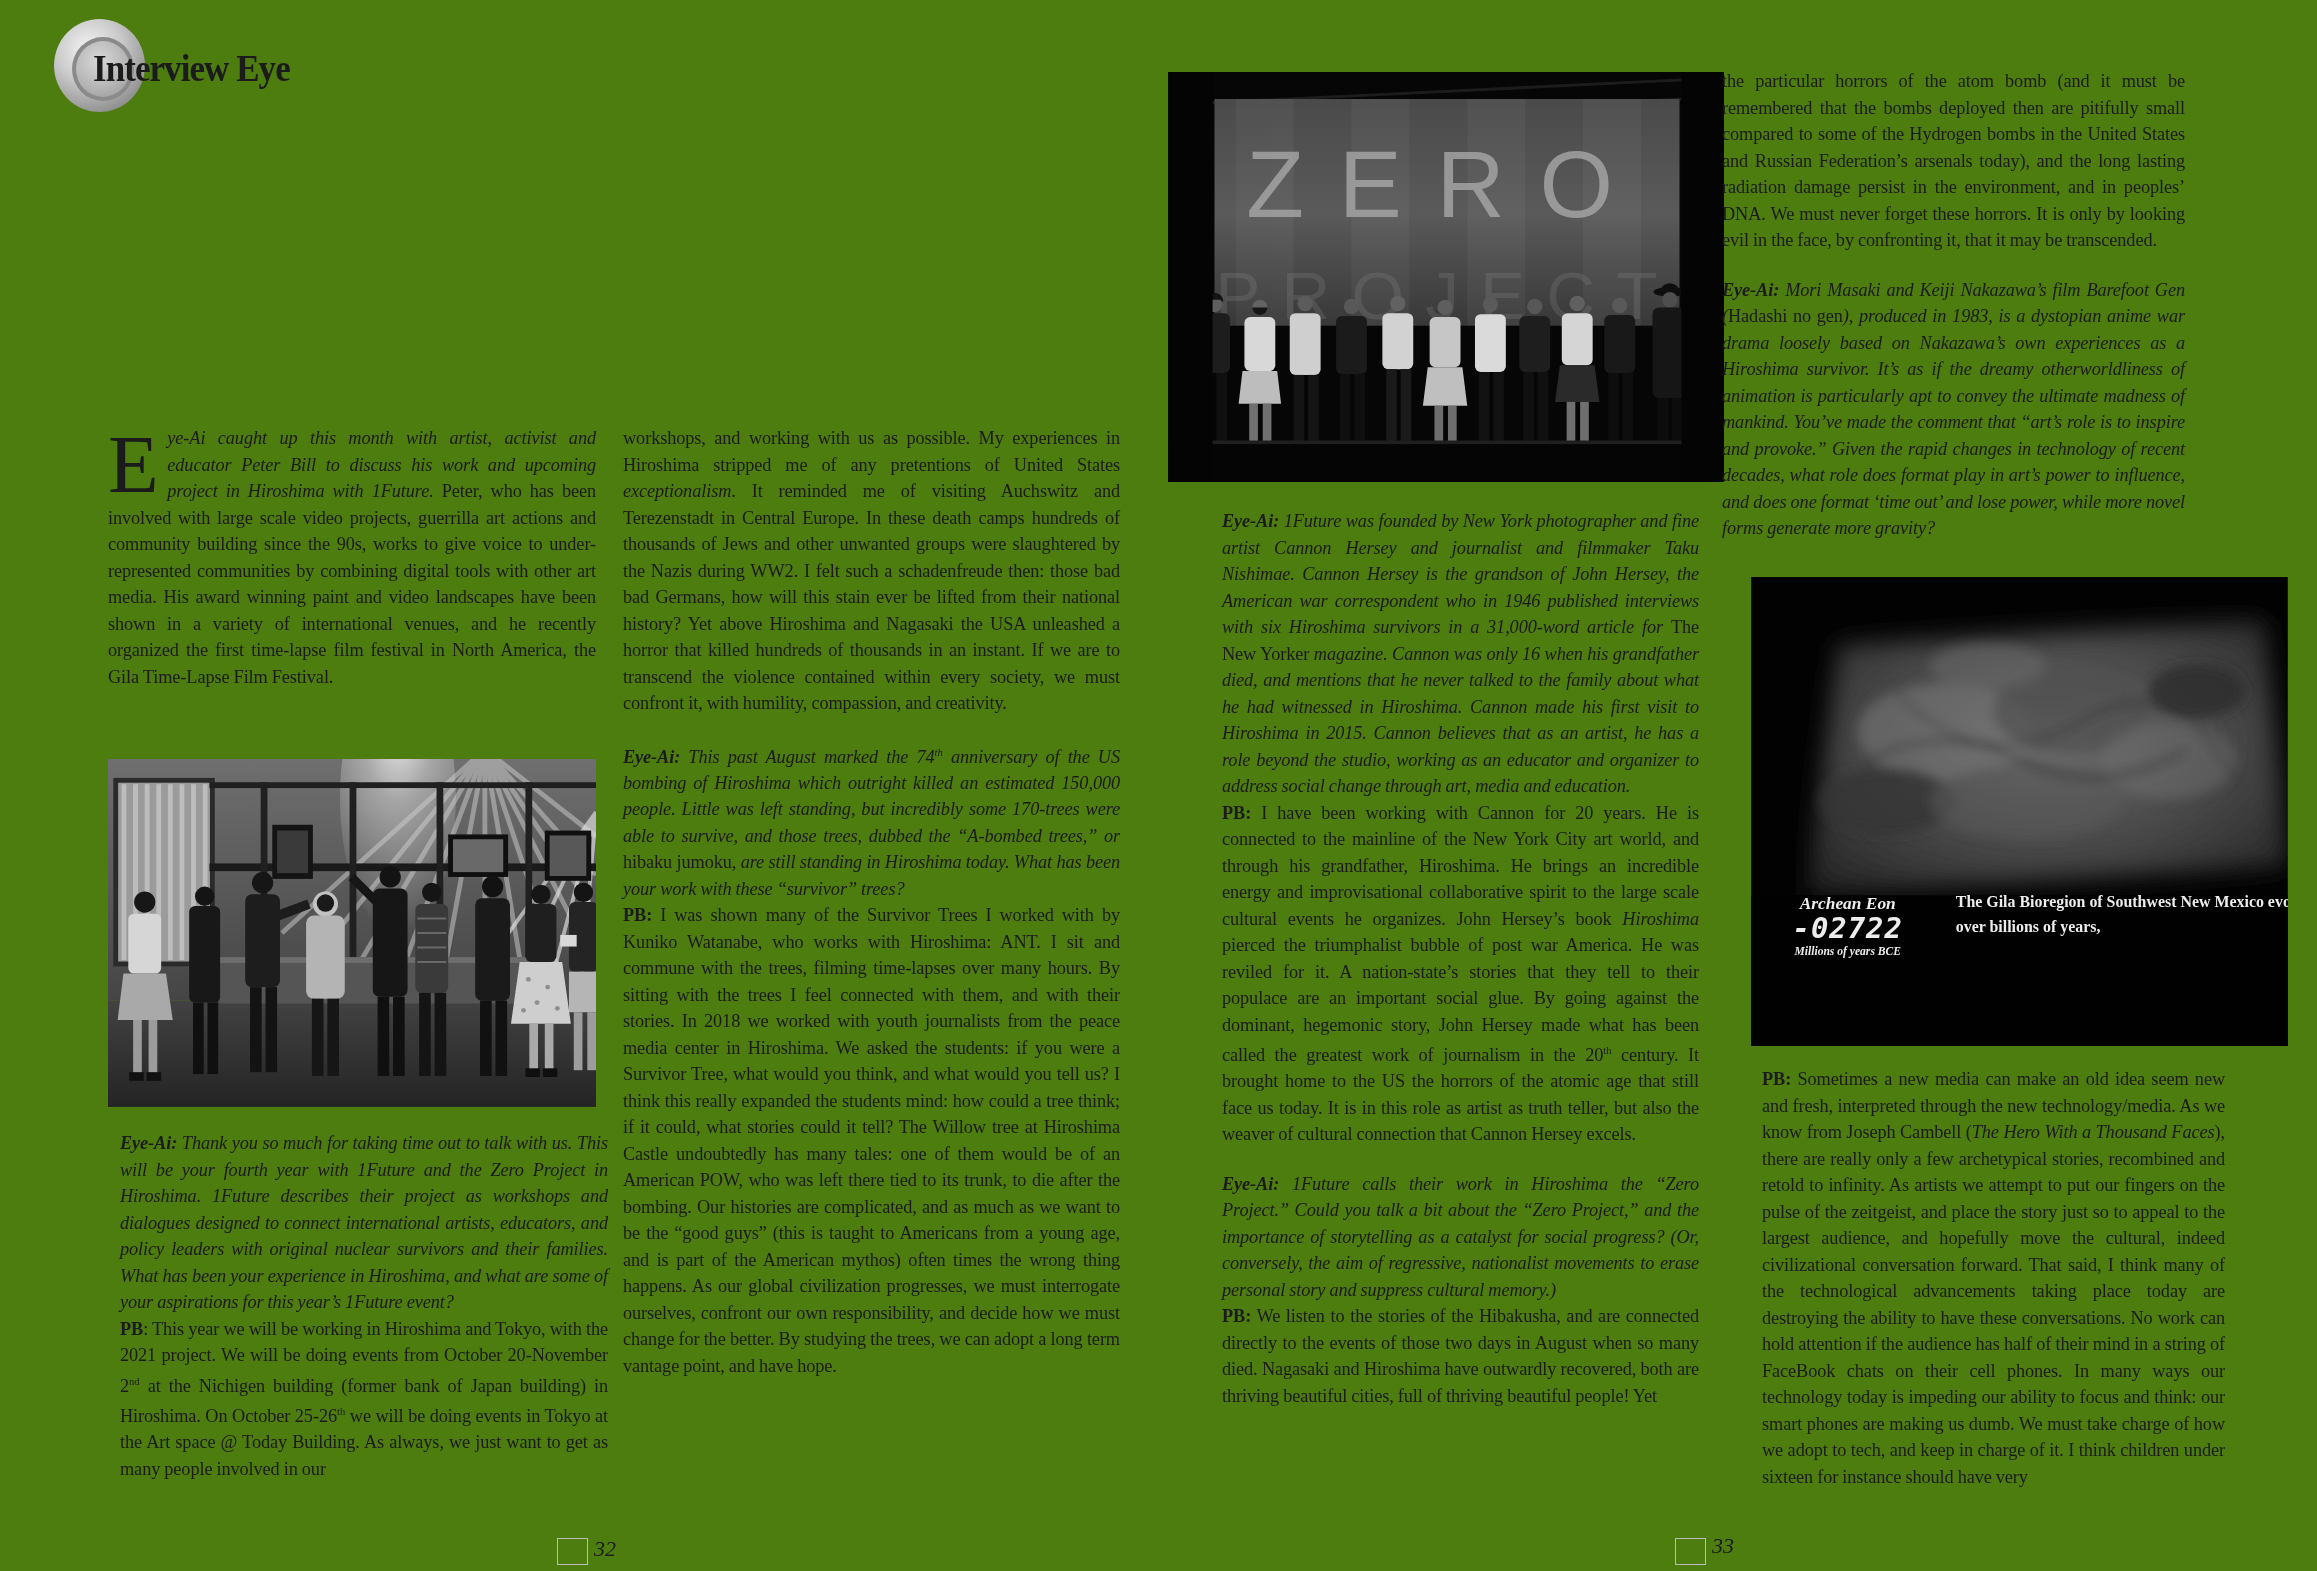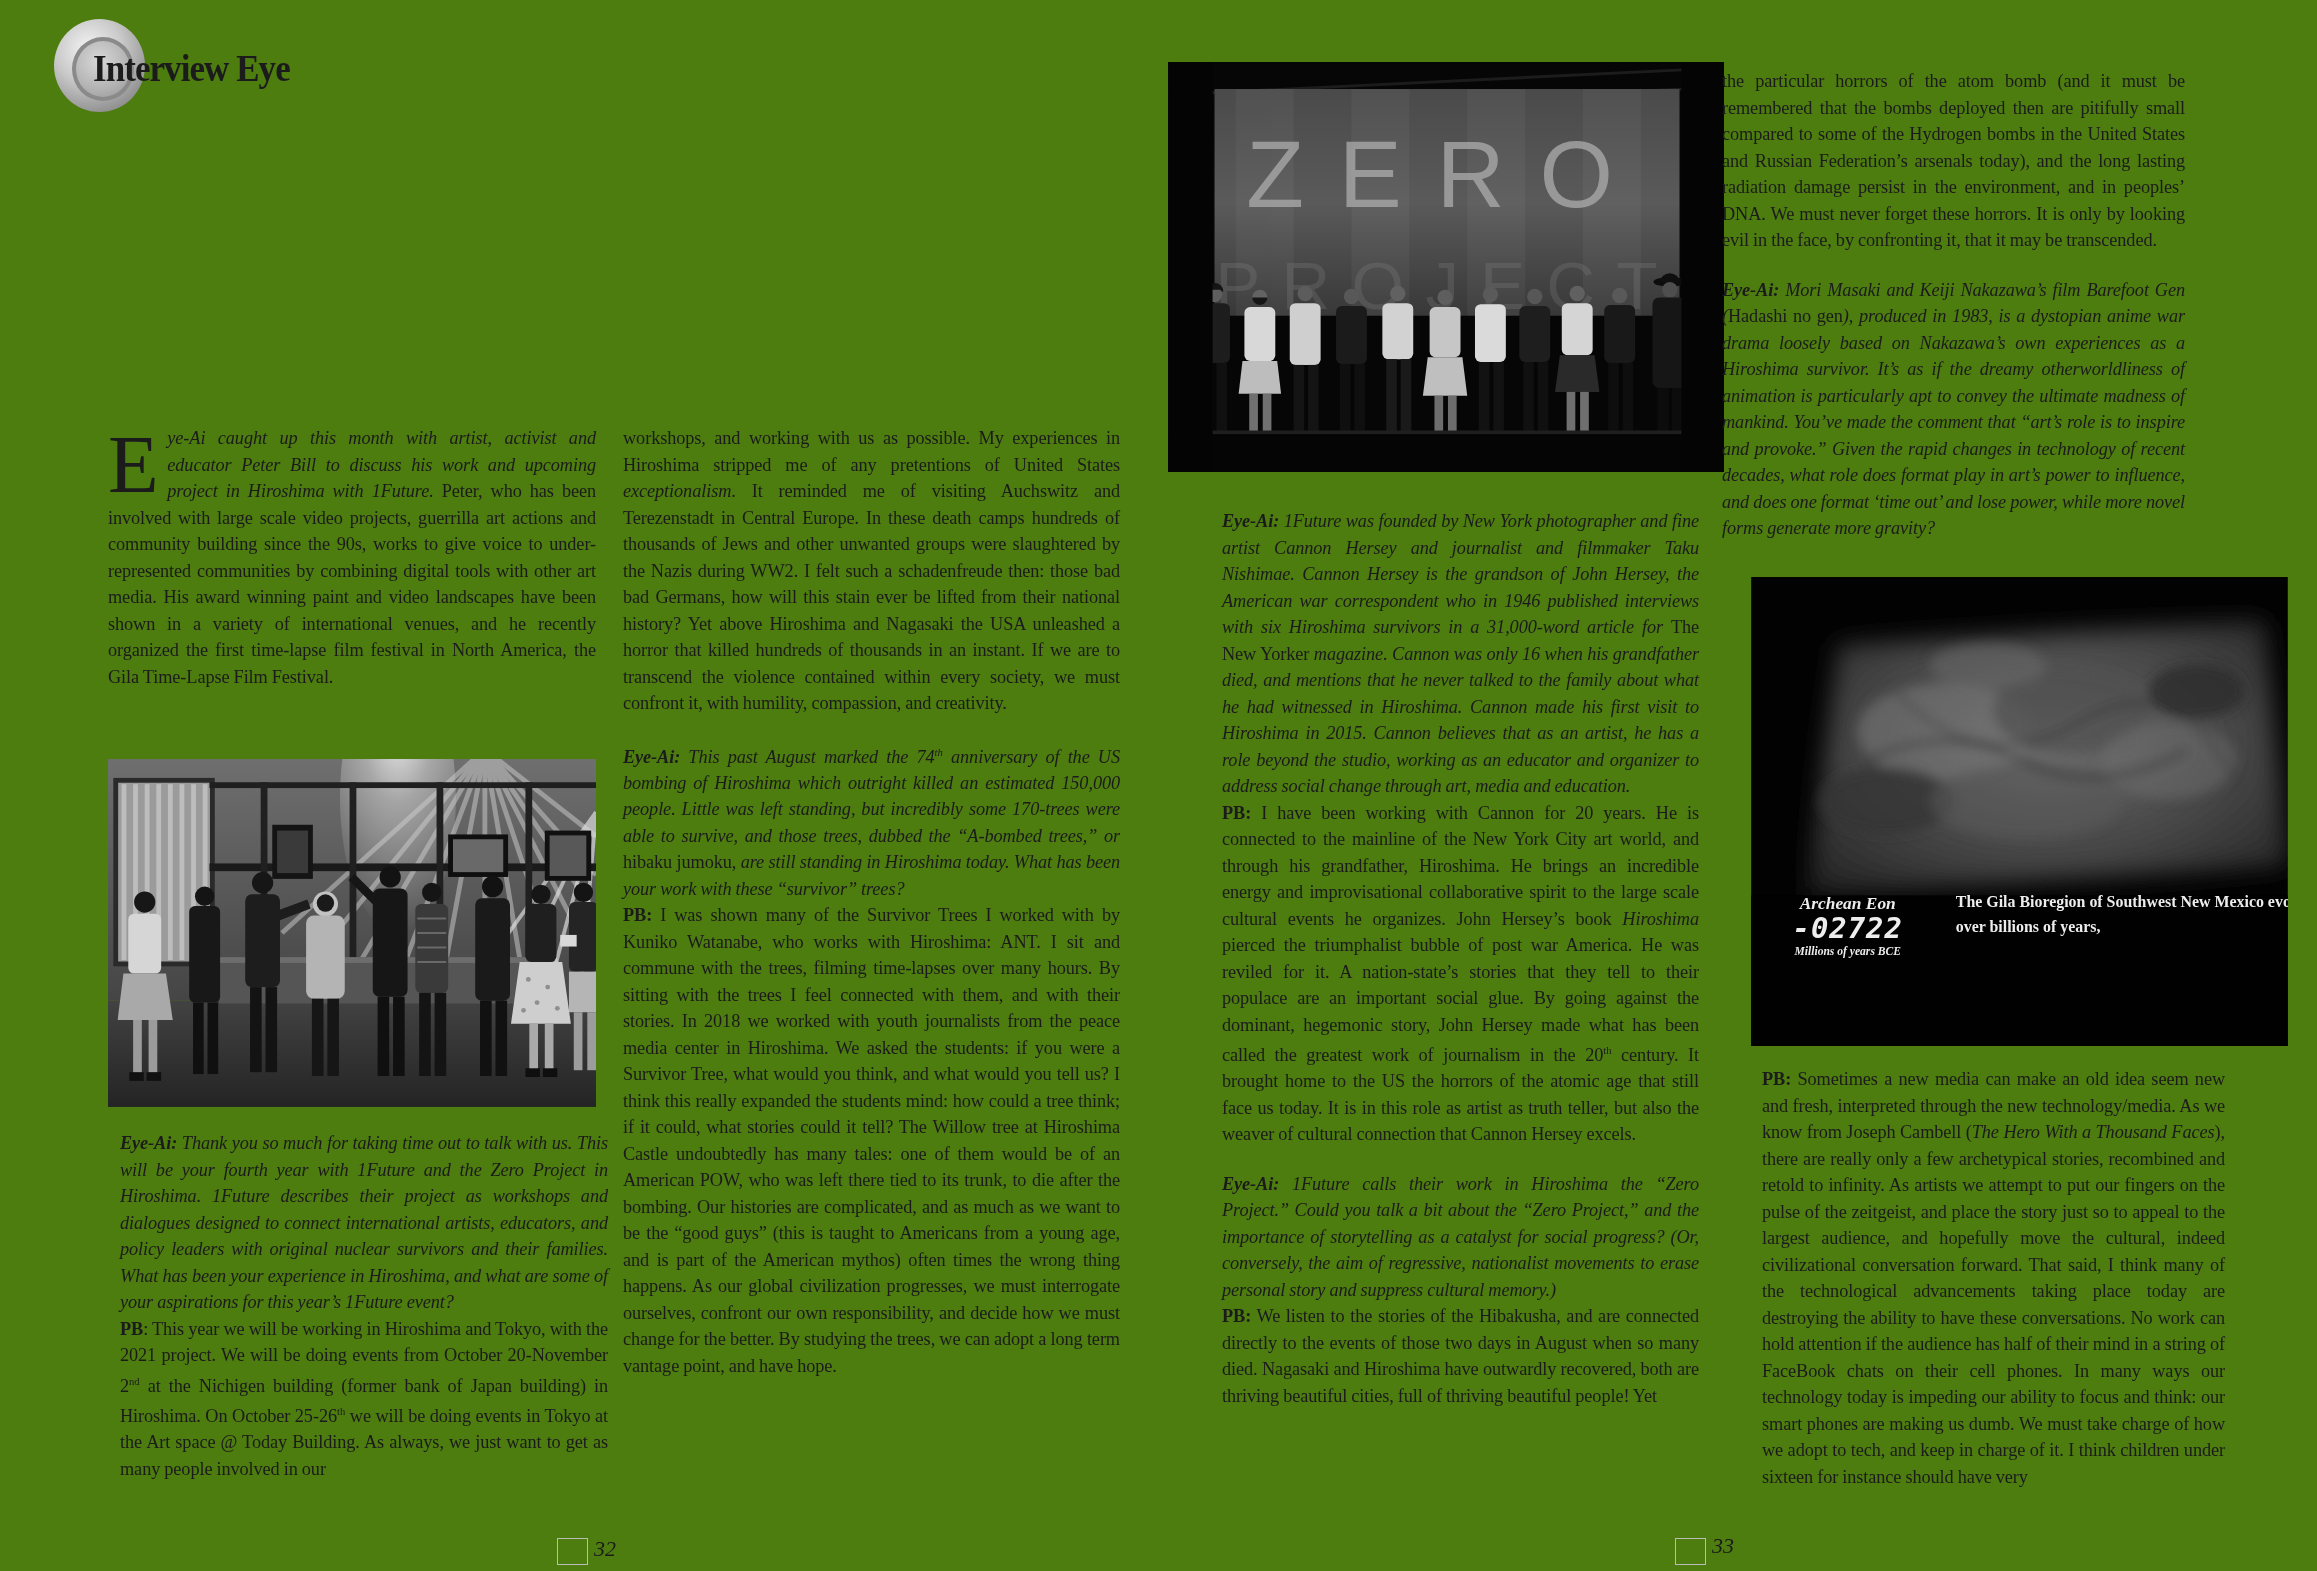--- a/index.html
+++ b/index.html
@@ -31,21 +31,21 @@
   .col .para:first-child{margin-top:0;}
   .seg-i{font-style:italic;}
   .seg-b{font-weight:bold;}
   .seg-bi{font-weight:bold;font-style:italic;}
   .seg-sup,.seg-isup{font-size:10.6px;vertical-align:6.8px;letter-spacing:0;}
   .seg-isup{font-style:italic;}
   .dropcap{float:left;font-size:83px;line-height:68px;padding:4.8px 8.7px 0 0;font-weight:400;}
   
   .photo{position:absolute;overflow:hidden;}
   #photo-gallery{left:108px;top:759px;width:488px;height:348px;}
-  #photo-zero{left:1168px;top:62px;width:556px;height:410px;}
+  #photo-zero{left:1168px;top:72px;width:556px;height:410px;}
   #photo-gila{left:1751px;top:577px;width:537px;height:469px;}
   .photo svg{display:block;}
   
   .pagenum-box{position:absolute;width:29px;height:25px;border:1px solid #bcbcbc;}
   .pagenum{position:absolute;font-size:22px;font-style:italic;}
   #pagenum-left-box{left:557px;top:1538px;}
   #pagenum-left{left:594px;top:1496px;margin-top:40px;}
   #pagenum-right-box{left:1675px;top:1538px;}
   #pagenum-right{left:1712px;top:1533px;}
 </style>

